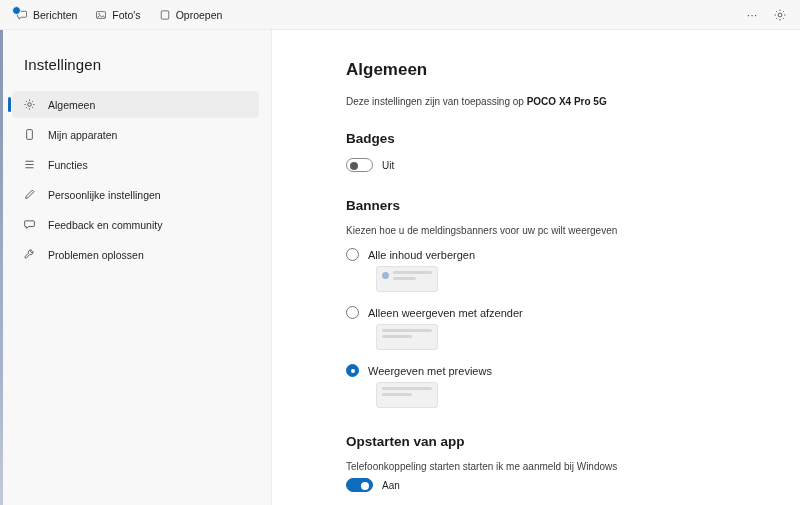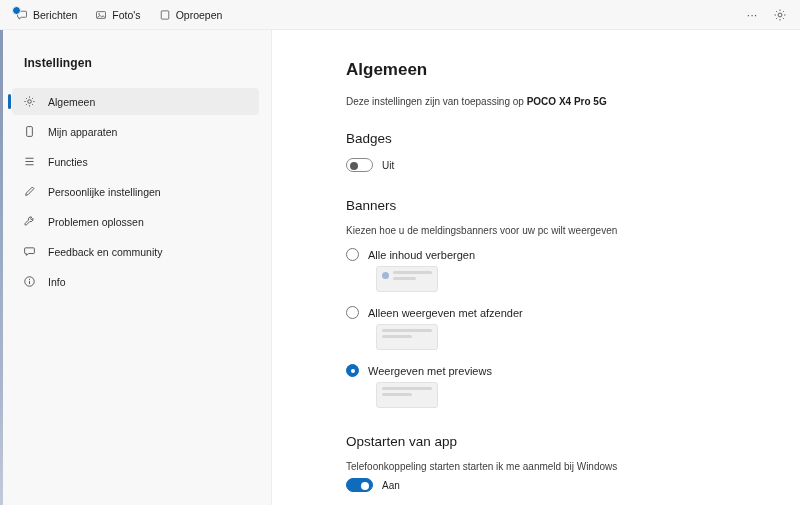--- a/index.html
+++ b/index.html
@@ -96,22 +96,22 @@
   
   .sidebar {
     width: 272px;
     flex: 0 0 272px;
     background: #f8f8f8;
     border-right: 1px solid #ededed;
     padding: 0;
     box-sizing: border-box;
   }
   .sidebar-title {
-    font-size: 12px;
-    font-weight: 700;
+    font-size: 15px;
+    font-weight: 400;
     color: #1b1b1b;
     padding: 26px 0 18px 24px;
     letter-spacing: 0.1px;
   }
   .nav {
     padding: 0 12px;
   }
   .nav-item {
     display: flex;
     align-items: center;
@@ -165,21 +165,21 @@
     font-size: 10px;
     color: #3a3a3a;
     margin-bottom: 24px;
   }
   .applies b {
     font-weight: 700;
     color: #1b1b1b;
   }
   .section-title {
     font-size: 13.5px;
-    font-weight: 400;
+    font-weight: 700;
     color: #1b1b1b;
     margin: 0 0 12px 0;
   }
   .section {
     margin-bottom: 26px;
   }
   .desc {
     font-size: 10px;
     color: #3d3d3d;
     margin-bottom: 12px;
@@ -408,45 +408,35 @@
             <svg width="13" height="13" viewBox="0 0 16 16">
                 <path d="M11.5 2.5l2 2L6 12l-2.7.7L4 10z" fill="none" stroke="currentColor" stroke-width="1"></path>
               </svg>
           </span>
           <span>Persoonlijke instellingen</span>
         </div>
 
         <div class="nav-item">
           <span class="nav-ic">
             <svg width="13" height="13" viewBox="0 0 16 16">
+                <path d="M3 3.5h10a1 1 0 0 1 1 1v5a1 1 0 0 1-1 1H7l-3 2.2V10.5H3a1 1 0 0 1-1-1v-5a1 1 0 0 1 1-1z" fill="none" stroke="currentColor" stroke-width="1"></path>
+              </svg>
+          </span>
+          <span>Feedback en community</span>
+        </div>
+
+        <div class="nav-item">
+          <span class="nav-ic">
+            <svg width="13" height="13" viewBox="0 0 16 16">
                 <path d="M10.5 2.5a3 3 0 0 0-3.8 3.8L2.6 10.4a1.2 1.2 0 0 0 1.7 1.7l4.1-4.1a3 3 0 0 0 3.8-3.8L10.6 6 9.3 4.7z" fill="none" stroke="currentColor" stroke-width="1"></path>
               </svg>
           </span>
           <span>Problemen oplossen</span>
         </div>
 
-        <div class="nav-item">
-          <span class="nav-ic">
-            <svg width="13" height="13" viewBox="0 0 16 16">
-                <path d="M3 3.5h10a1 1 0 0 1 1 1v5a1 1 0 0 1-1 1H7l-3 2.2V10.5H3a1 1 0 0 1-1-1v-5a1 1 0 0 1 1-1z" fill="none" stroke="currentColor" stroke-width="1"></path>
-              </svg>
-          </span>
-          <span>Feedback en community</span>
-        </div>
-
-        <div class="nav-item">
-          <span class="nav-ic">
-            <svg width="13" height="13" viewBox="0 0 16 16">
-                <circle cx="8" cy="8" r="5.8" fill="none" stroke="currentColor" stroke-width="1"></circle>
-                <path d="M8 7.2v4" stroke="currentColor" stroke-width="1"></path>
-                <circle cx="8" cy="5.2" r="0.7" fill="currentColor"></circle>
-              </svg>
-          </span>
-          <span>Info</span>
-        </div>
 
       </div>
     </div>
 
     <div class="content">
       <h1 class="page-title">Algemeen</h1>
 
       <div class="applies">
         <span>Deze instellingen zijn van toepassing op </span><b>POCO X4 Pro 5G</b>
       </div>

